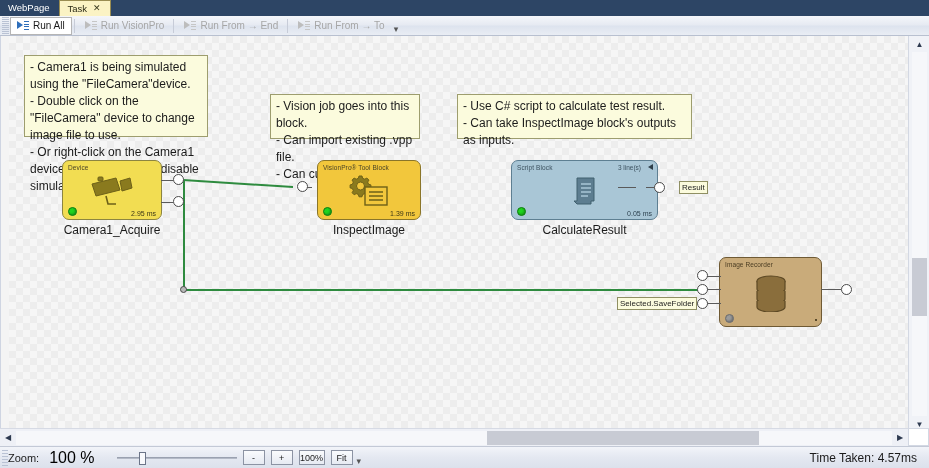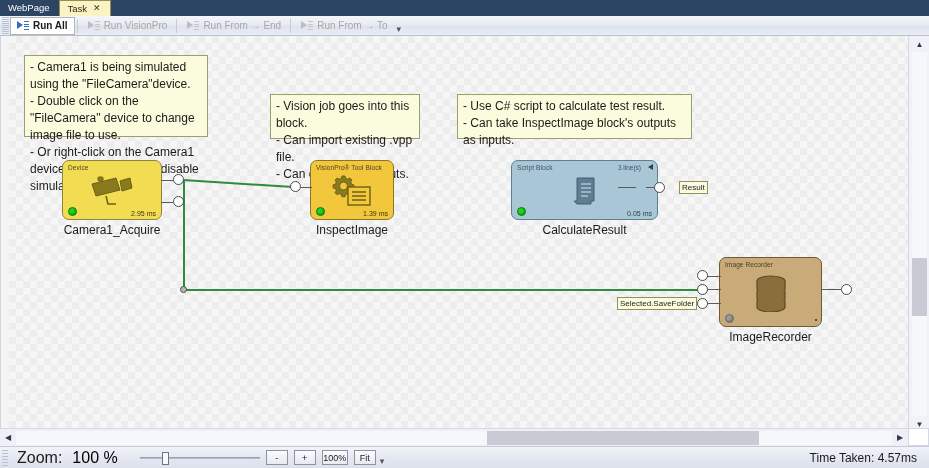--- a/index.html
+++ b/index.html
@@ -44,21 +44,21 @@
     background-size: 2px 2px; background-position: 2px 2px;
     background-repeat: repeat;
   }
   .tb-btn {
     height: 18px; display: flex; align-items: center; gap: 4px;
     padding: 0 6px; font-size: 10px; white-space: nowrap;
     border: 1px solid transparent; color: #1a1a1a;
     margin-left: 1px;
   }
   .tb-btn.enabled {
-    background: #ffffff; border: 1px solid #b5b5b5; font-weight: bold;
+    background: #ffffff; border: 1px solid #b5b5b5; font-weight: normal;
   }
   .tb-btn.disabled { color: #a6a6a6; }
   .tb-sep { width: 1px; height: 14px; background: #c7ccd8; margin: 0 2px; }
   .tb-ico { width: 12px; height: 11px; position: relative; flex: 0 0 12px; }
   .tb-ico .play {
     position: absolute; left: 0; top: 1px;
     width: 0; height: 0; border-left: 6px solid currentColor;
     border-top: 4.5px solid transparent; border-bottom: 4.5px solid transparent;
   }
   .tb-btn.enabled .tb-ico .play { color: #2f6fbb; }
@@ -209,21 +209,21 @@
     position: absolute; left: 0; bottom: 0; width: 929px; height: 22px;
     background: linear-gradient(to bottom,#f2f4f9 0%, #e4e8f1 50%, #dce1ec 100%);
     border-top: 1px solid #c3c9d6;
     display: flex; align-items: center;
   }
   #sb-grip {
     width: 6px; height: 16px; margin-left: 2px;
     background-image: repeating-linear-gradient(to bottom,#b9c2d4 0 1px, transparent 1px 3px);
   }
   #zoom-label {
-    font-size: 16px; color: #1b1b1b; margin-left: 9px; white-space: nowrap;
+    font-size: 11px; color: #1b1b1b; margin-left: 0; white-space: nowrap;
   }
   #zoom-value { margin-left: 10px; }
   #zoom-slider {
     position: relative; width: 120px; height: 16px; margin-left: 22px;
   }
   #zoom-slider .track {
     position: absolute; left: 0; right: 0; top: 7px; height: 2px;
     background: #b4bac7; border-top: 1px solid #9aa1b0;
   }
   #zoom-slider .thumb {
@@ -372,21 +372,21 @@
         <div class="blk-status"></div>
         <div class="blk-time">2.95 ms</div>
       </div>
       <div class="blk-label">Camera1_Acquire</div>
       <div class="port" style="left:111px; top:14px;"></div>
       <div class="port" style="left:111px; top:36px;"></div>
     </div>
 
     <div class="port small" style="left:171px; top:250px;"></div>
 
-    <div class="block gold" style="left:301px; top:124px; width:84px; height:60px;">
+    <div class="block gold" style="left:308px; top:124px; width:104px; height:60px;">
       <div class="block-body">
         <div class="blk-type">VisionPro® Tool Block</div>
         <div class="blk-icon">
           <svg width="42" height="32" viewBox="0 0 42 32">
             <g fill="#8a7a1e" stroke="#6d6018" stroke-width="1">
               <path d="M11 1 l3 0 l.6 2.3 l2.2 .9 l2-1.2 l2.1 2.1 l-1.2 2 l.9 2.2 l2.3 .6 l0 3 l-2.3 .6 l-.9 2.2 l1.2 2 l-2.1 2.1 l-2-1.2 l-2.2 .9 l-.6 2.3 l-3 0 l-.6-2.3 l-2.2-.9 l-2 1.2 l-2.1-2.1 l1.2-2 l-.9-2.2 l-2.3-.6 l0-3 l2.3-.6 l.9-2.2 l-1.2-2 l2.1-2.1 l2 1.2 l2.2-.9 Z"></path>
               <circle cx="12.5" cy="11" r="4" fill="#f2c73c"></circle>
               <rect x="17" y="12" width="22" height="18" fill="#f2c73c" stroke="#6d6018" stroke-width="1.4"></rect>
               <line x1="21" y1="17" x2="35" y2="17" stroke-width="1.4"></line>
               <line x1="21" y1="21" x2="35" y2="21" stroke-width="1.4"></line>
@@ -435,21 +435,20 @@
               <ellipse cx="20" cy="7" rx="14" ry="5"></ellipse>
               <path d="M6 7 v8 a14 5 0 0 0 28 0 v-8"></path>
               <path d="M6 17 v8 a14 5 0 0 0 28 0 v-8"></path>
               <path d="M6 27 v6 a14 5 0 0 0 28 0 v-6"></path>
             </g>
           </svg>
         </div>
         <div class="blk-status gray"></div>
         <div class="blk-dot-sm"></div>
       </div>
-      <div class="blk-label">ImageRecorder</div>
       <div class="port" style="left:-22px; top:13px;"></div>
       <div class="port" style="left:-22px; top:27px;"></div>
       <div class="port" style="left:-22px; top:41px;"></div>
       <div class="port" style="left:122px; top:27px;"></div>
     </div>
 
     <div class="tag" style="left:608px; top:261px;">Selected.SaveFolder</div>
 
   </div>
 </div>

